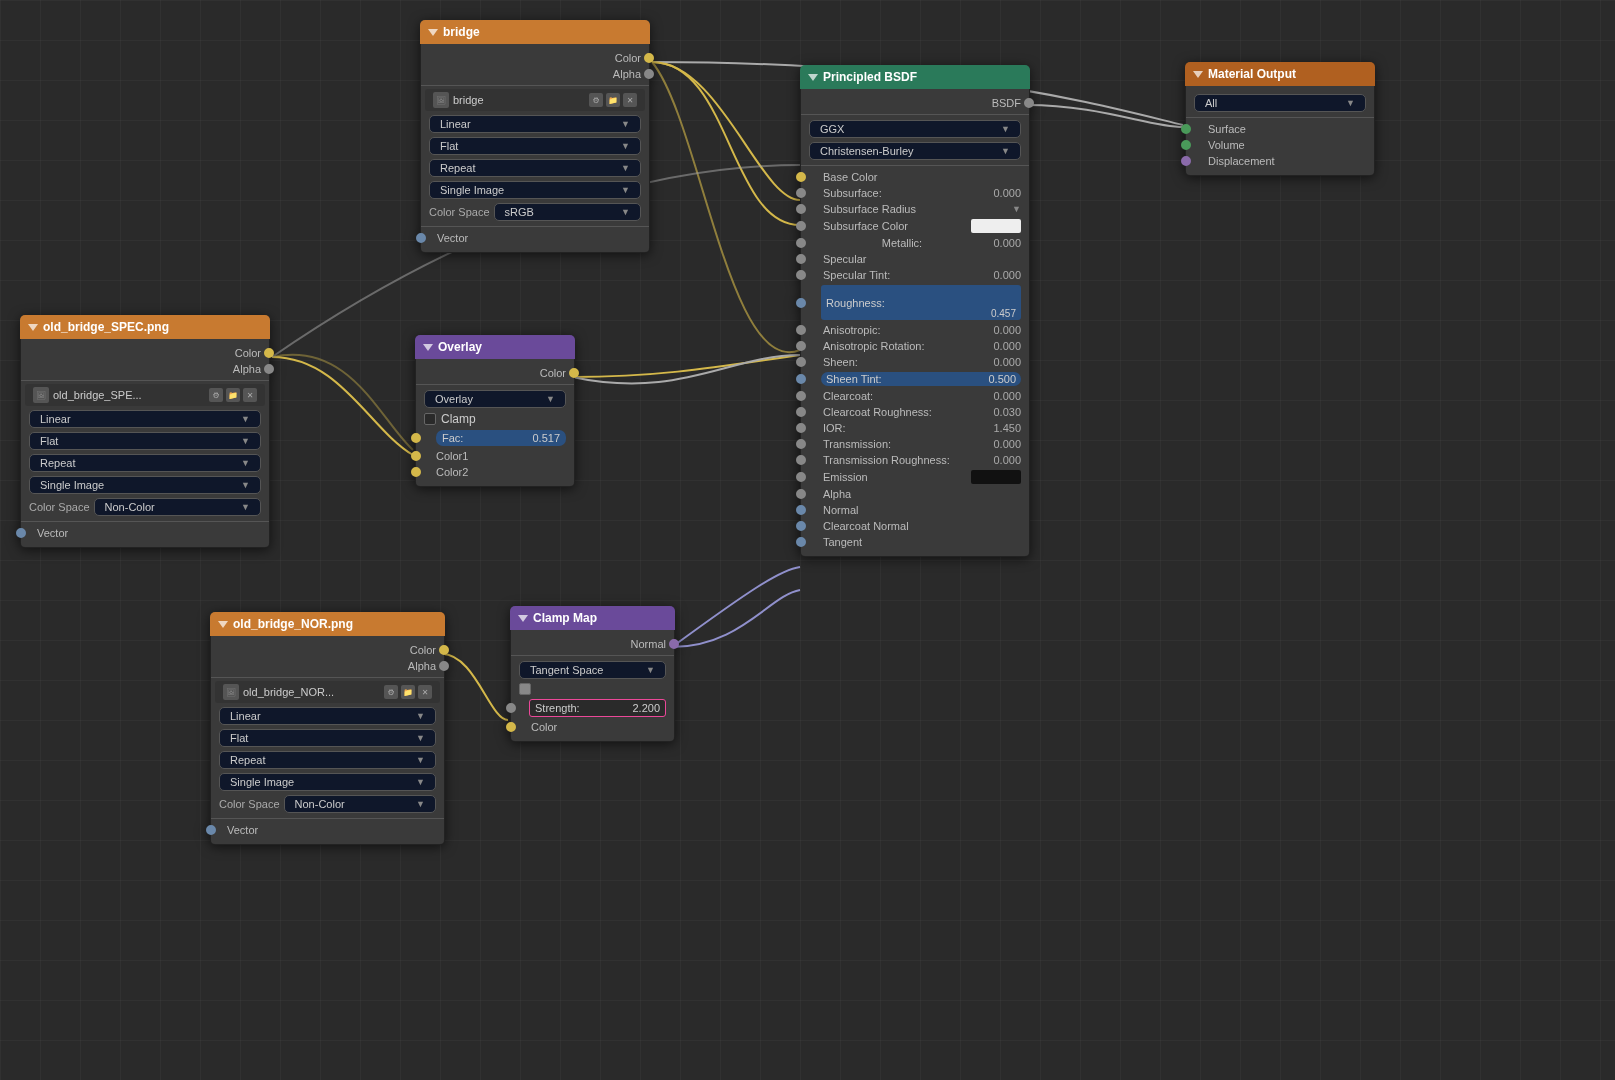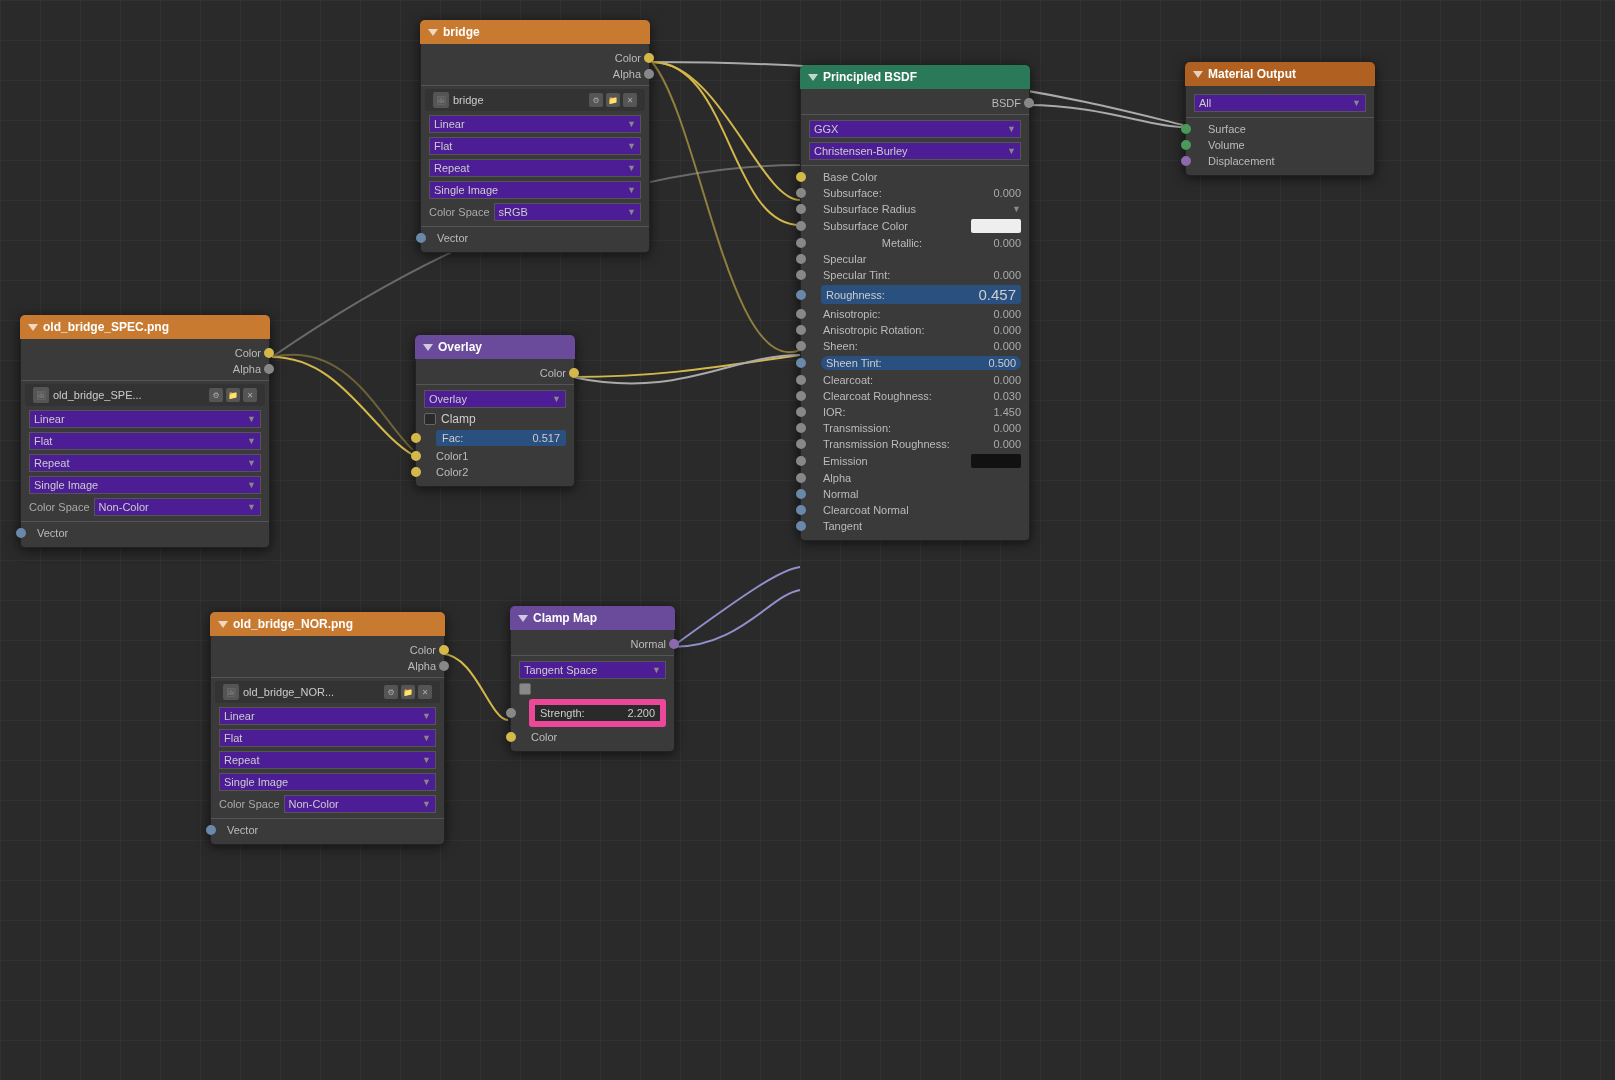--- a/index.html
+++ b/index.html
@@ -82,24 +82,24 @@
       align-items: center;
       padding: 2px 8px;
       gap: 4px;
     }
     .field-label {
       font-size: 11px;
       color: #aaa;
       min-width: 60px;
     }
     .field-dropdown {
-      background: #4c1d95;
+      background: #0f172a;
       border: 1px solid #555;
-      border-radius: 0;
-      padding: 2px 4px;
+      border-radius: 5px;
+      padding: 2px 10px;
       color: #ccc;
       font-size: 11px;
       flex: 1;
       display: flex;
       align-items: center;
       justify-content: space-between;
     }
     .field-dropdown-arrow { color: #888; font-size: 9px; }
 
     
@@ -138,21 +138,21 @@
       background: #555;
       margin: 3px 0;
     }
 
     
     .value-slider {
       display: flex;
       align-items: center;
       flex: 1;
       background: #2a5080;
-      border-radius: 2px;
+      border-radius: 7px;
       padding: 2px 6px;
       position: relative;
       overflow: hidden;
     }
     .value-slider.active {
       background: #2a5080;
     }
     .value-slider-label {
       font-size: 11px;
       color: #ccc;
@@ -511,21 +511,21 @@
         <span>Tangent Space</span>
         <span class="field-dropdown-arrow">▼</span>
       </div>
     </div>
 
     <div class="field-row">
       <div style="width:12px;height:12px;background:#888;border-radius:2px;border:1px solid #666;"></div>
     </div>
     <div class="socket-row" style="gap:4px; padding:2px 8px;">
       <div class="socket gray left"></div>
-      <div style="display:flex; flex:1; margin-left:10px; background:#2a2a2a; border:6px solid #ec4899; border-radius:3px; padding:2px 5px; font-size:11px; color:#ccc;">
+      <div style="display:flex; flex:1; margin-left:10px; background:#2a2a2a; border:1px solid #ec4899; border-radius:3px; padding:2px 5px; font-size:11px; color:#ccc;">
         <span>Strength:</span>
         <span style="margin-left:auto;">2.200</span>
       </div>
     </div>
     <div class="socket-row">
       <div class="socket yellow left"></div>
       <span style="padding-left:12px;">Color</span>
     </div>
   </div>
 </div>
@@ -594,21 +594,21 @@
     <div class="pbsdf-row">
       <div class="socket gray left"></div>
       <span class="pbsdf-label" style="padding-left:14px;">Specular Tint:</span>
       <span class="pbsdf-value">0.000</span>
     </div>
 
     <div class="pbsdf-row">
       <div class="socket blue-gray left"></div>
       <div style="display:flex;flex:1;margin-left:12px;background:#2a5080;border-radius:3px;padding:1px 5px;align-items:center;">
         <span style="font-size:11px;color:#ccc;flex:1;">Roughness:</span>
-        <span style="font-size:15px;color:#ccc;">0.457</span>
+        <span style="font-size:10px;color:#ccc;margin-top:22px;">0.457</span>
       </div>
     </div>
 
     <div class="pbsdf-row">
       <div class="socket gray left"></div>
       <span class="pbsdf-label" style="padding-left:14px;">Anisotropic:</span>
       <span class="pbsdf-value">0.000</span>
     </div>
 
     <div class="pbsdf-row">

